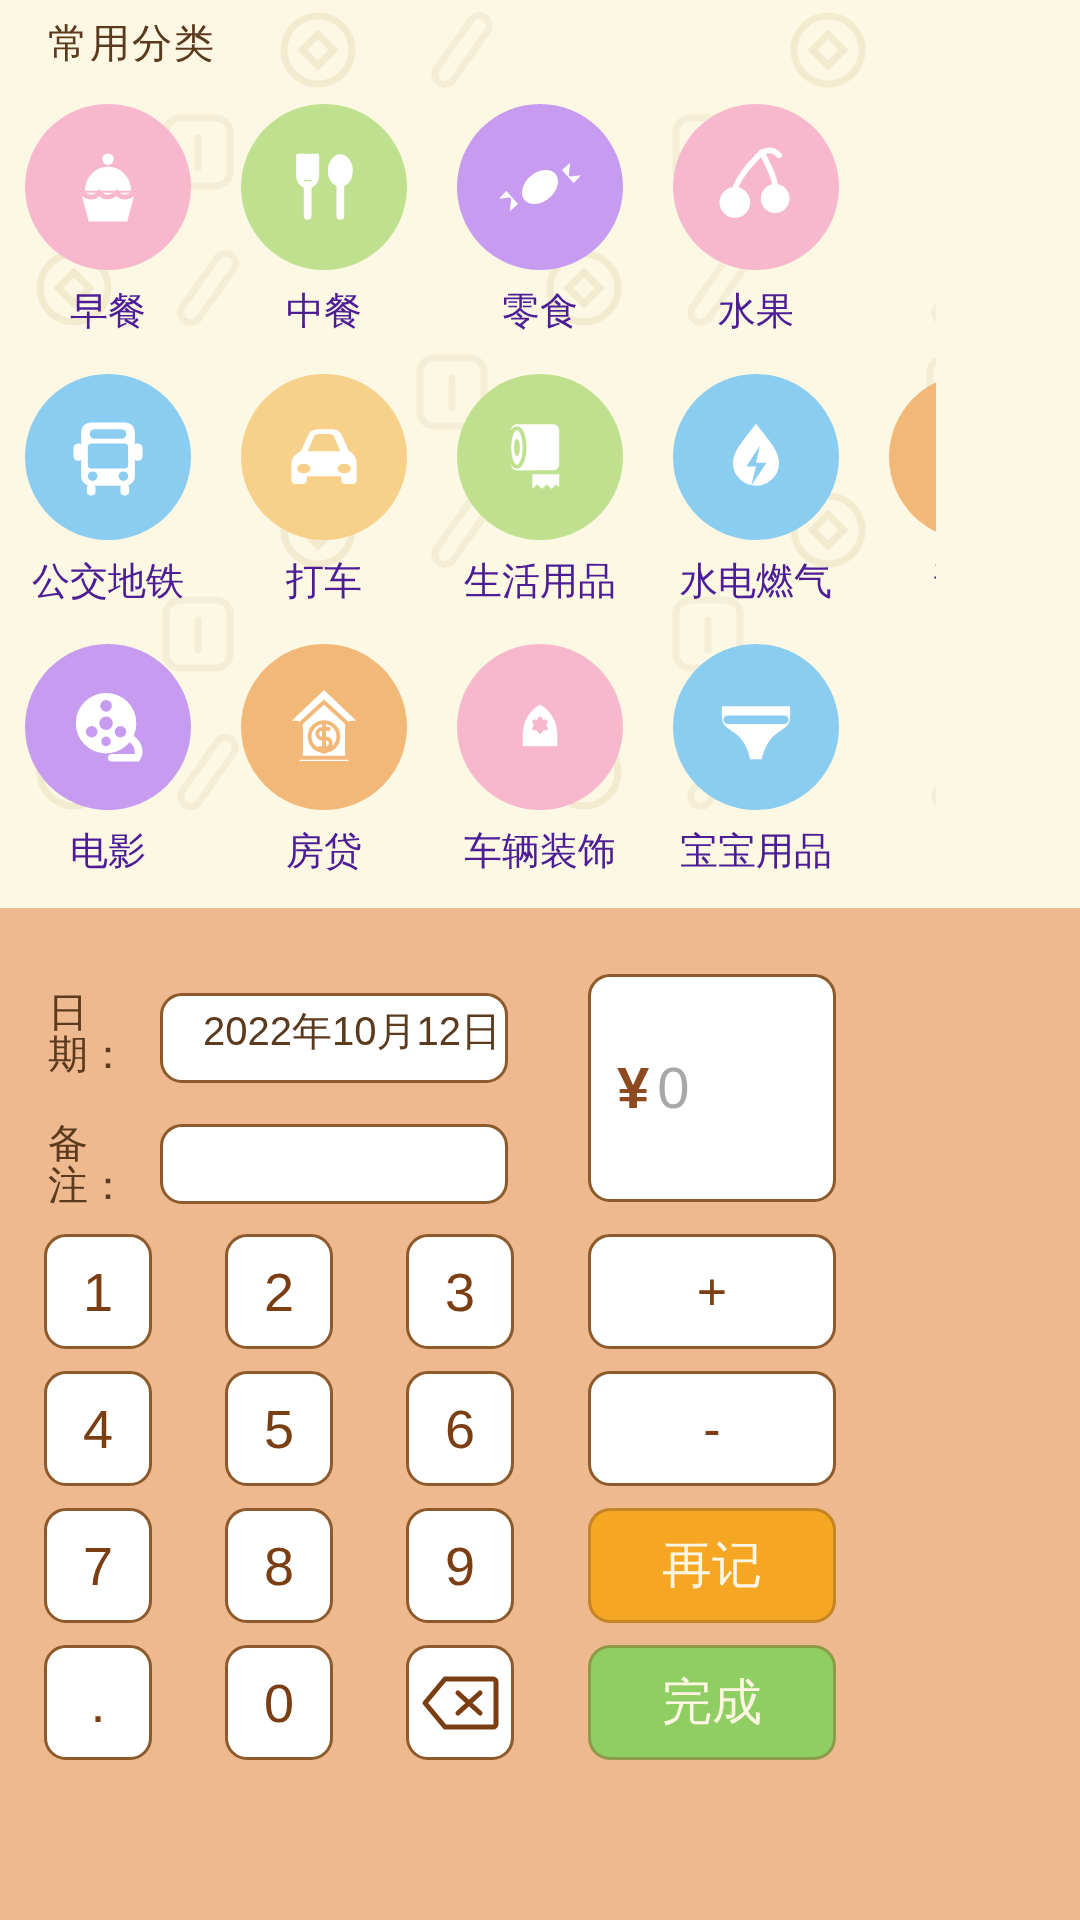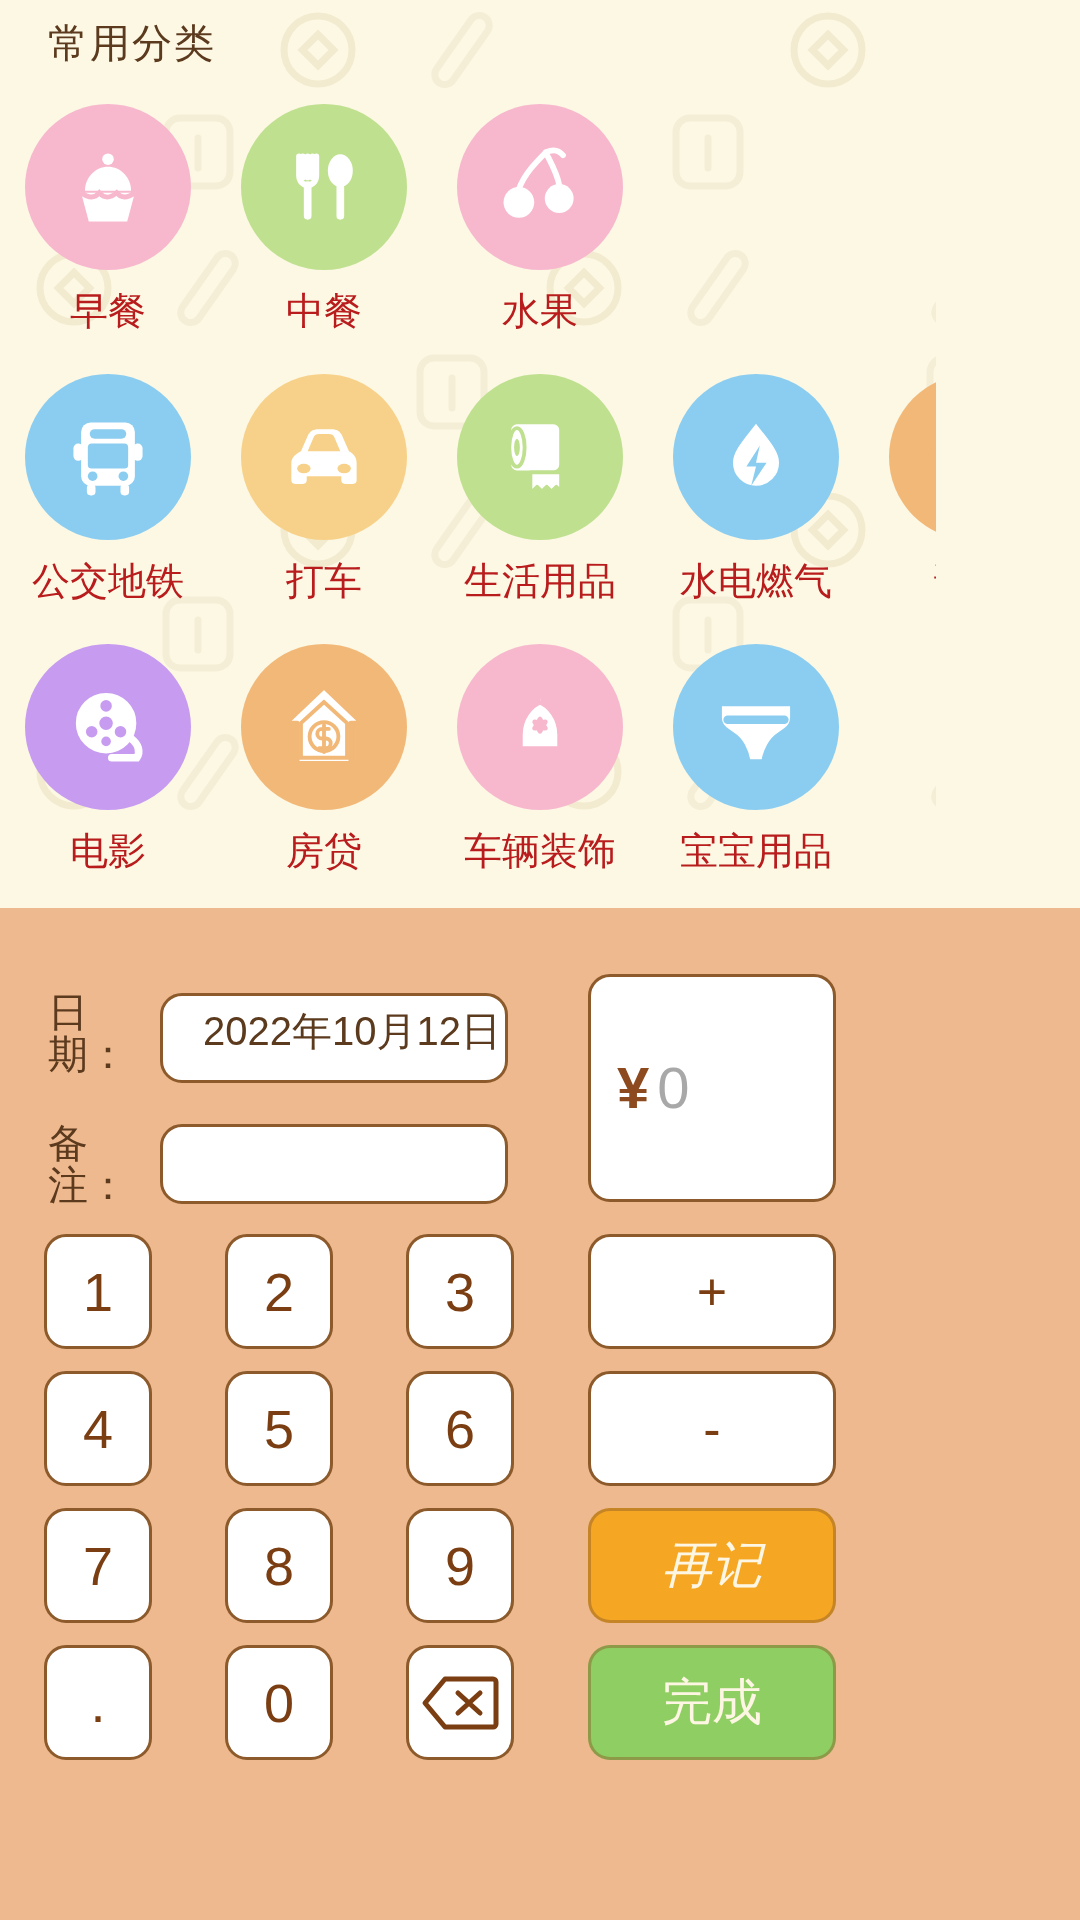--- a/index.html
+++ b/index.html
@@ -37,21 +37,21 @@
     width:216px; display:flex; flex-direction:column;
     align-items:center; justify-content:flex-start;
   }
   .cat-circle{
     width:166px; height:166px; border-radius:50%;
     display:flex; align-items:center; justify-content:center;
     margin-top:8px;
   }
   .cat-circle svg{ width:96px; height:96px; display:block; }
   .cat-label{
-    margin-top:22px; font-size:38px; color:#b91c1c;
+    margin-top:22px; font-size:38px; color:#4c1d95;
     white-space:nowrap; line-height:1;
   }
 
   
   #input-panel{
     position:absolute; left:0; top:908px; width:1080px; height:1087px;
     background:#EEB98E;
   }
 
   #form-area{
@@ -191,20 +191,30 @@
             <path d="M24 18v20c0 6 4 10 9 10s9-4 9-10V18" fill="none" stroke="#fff" stroke-width="6" stroke-linecap="round"></path>
             <rect x="29" y="44" width="8" height="40" rx="4" fill="#fff"></rect>
             <ellipse cx="67" cy="33" rx="13" ry="17" fill="#fff"></ellipse>
             <rect x="63" y="46" width="8" height="38" rx="4" fill="#fff"></rect>
           </svg>
         </div>
         <div class="cat-label">中餐</div>
       </div>
 
 
+      <div class="cat-cell">
+        <div class="cat-circle" style="background:#C79BF0">
+          <svg viewBox="0 0 100 100">
+            <ellipse cx="50" cy="50" rx="23" ry="17" transform="rotate(-40 50 50)" fill="#fff" stroke="#C79BF0" stroke-width="4"></ellipse>
+            <path d="M70 32l14-12-2 17 16-2-13 14z" fill="#fff" stroke="#C79BF0" stroke-width="4" stroke-linejoin="round"></path>
+            <path d="M30 68l-14 12 2-17-16 2 13-14z" fill="#fff" stroke="#C79BF0" stroke-width="4" stroke-linejoin="round"></path>
+          </svg>
+        </div>
+        <div class="cat-label">零食</div>
+      </div>
 
       <div class="cat-cell">
         <div class="cat-circle" style="background:#F7B8CE">
           <svg viewBox="0 0 100 100">
             <path d="M56 14c-10 10-22 22-28 38M56 14c6 12 12 22 14 34" fill="none" stroke="#fff" stroke-width="6" stroke-linecap="round"></path>
             <path d="M56 14c8-4 14-2 18 3" fill="none" stroke="#fff" stroke-width="6" stroke-linecap="round"></path>
             <circle cx="28" cy="66" r="16" fill="#fff"></circle>
             <circle cx="70" cy="62" r="15" fill="#fff"></circle>
           </svg>
         </div>
@@ -379,16 +389,16 @@
     <div class="key" style="left:225px; top:417px; width:108px; height:115px;">0</div>
     <div class="key" style="left:406px; top:417px; width:108px; height:115px;">
       <svg viewBox="0 0 78 58">
         <path d="M24 5h48a3 3 0 0 1 3 3v42a3 3 0 0 1-3 3H24L4 29z" fill="none" stroke="#7A3E12" stroke-width="5" stroke-linejoin="round"></path>
         <path d="M37 19l22 20M59 19L37 39" stroke="#7A3E12" stroke-width="5" stroke-linecap="round"></path>
       </svg>
     </div>
 
     <div class="action plain" style="left:588px; top:6px;   width:248px; height:115px;">+</div>
     <div class="action plain" style="left:588px; top:143px; width:248px; height:115px;">-</div>
-    <div class="action" style="left:588px; top:280px; width:248px; height:115px; background:#F5A623;font-style:italic;">再记</div>
+    <div class="action" style="left:588px; top:280px; width:248px; height:115px; background:#F5A623;">再记</div>
     <div class="action" style="left:588px; top:417px; width:248px; height:115px; background:#8FCE62;">完成</div>
   </div>
 </div>
 
 </body></html>

